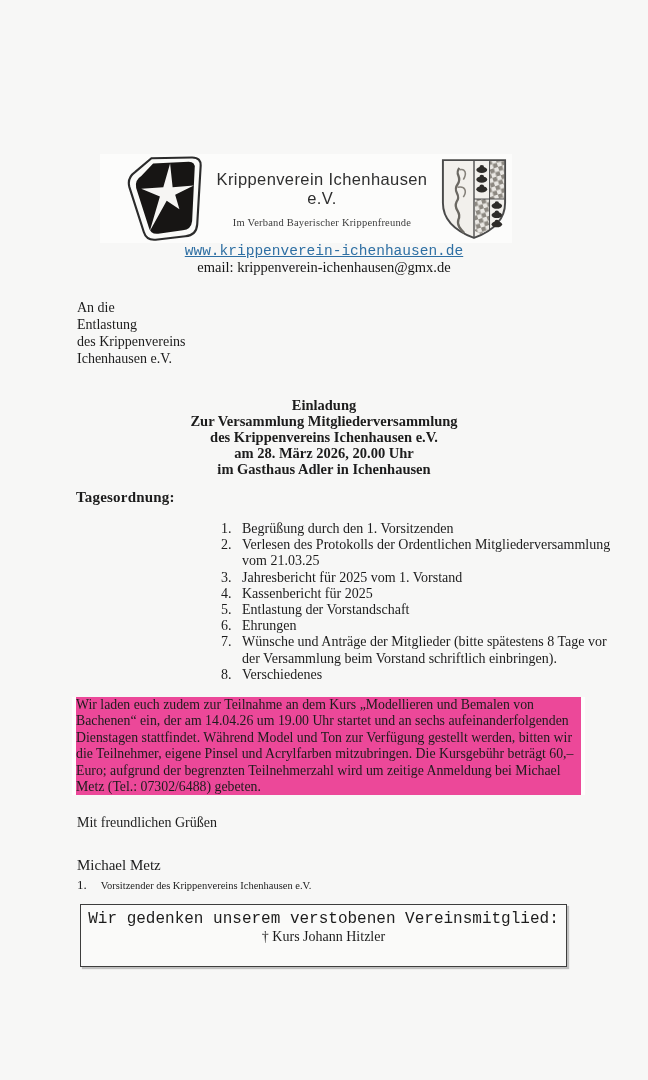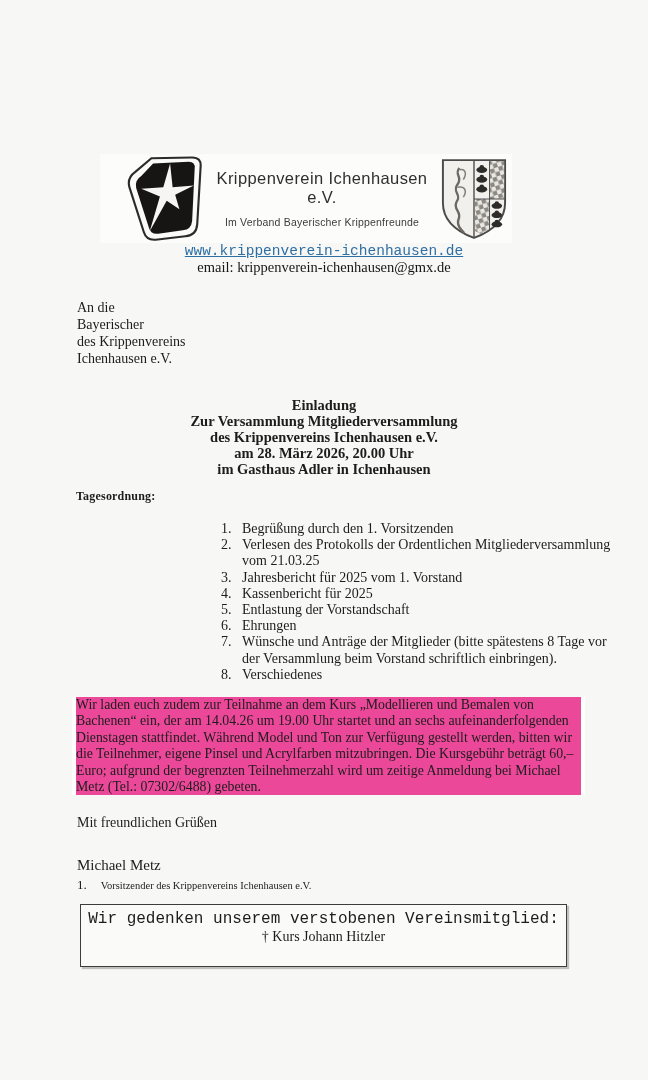--- a/index.html
+++ b/index.html
@@ -14,33 +14,33 @@
 
   
   .letterhead{
     position:absolute;left:100px;top:154px;width:412px;height:89px;
     background:#fcfcfb;
     display:flex;align-items:center;
   }
   .logo{width:78px;height:86px;margin-left:26px;flex:0 0 auto;}
   .head-text{flex:1;text-align:center;font-family:"Liberation Sans", sans-serif;}
   .org-name{font-size:16.5px;color:#2f2f2f;letter-spacing:0.4px;}
-  .org-sub{font-size:10.5px;color:#3c3c3c;margin-top:9px;letter-spacing:0.2px;}
+  .org-sub{font-size:10.5px;color:#3c3c3c;margin-top:9px;letter-spacing:0.2px;font-family:Liberation Serif, serif;}
   .crest{width:68px;height:82px;margin-right:4px;flex:0 0 auto;}
 
   .web-lines{position:absolute;left:0;top:242px;width:648px;text-align:center;line-height:16px;}
   .web-link{font-size:14.5px;text-decoration:underline;cursor:pointer;font-family:Liberation Mono, monospace;}
   .email-line{font-size:14.5px;color:#161616;}
 
   .recipient{position:absolute;left:77px;top:299px;font-size:14px;line-height:17px;}
 
   .invitation{position:absolute;left:0;top:397px;width:648px;text-align:center;
     font-weight:bold;font-size:14.5px;line-height:16px;}
 
-  .agenda-heading{position:absolute;left:76px;top:489px;font-weight:bold;font-size:12px;letter-spacing:0.2px;}
+  .agenda-heading{position:absolute;left:76px;top:489px;font-weight:bold;font-size:15px;letter-spacing:0.2px;}
 
   .agenda{position:absolute;left:221px;top:521px;width:402px;font-size:14px;line-height:16.2px;}
   .agenda-item{display:flex;}
   .agenda-num{width:21px;flex:0 0 auto;}
   .agenda-text{flex:1;}
 
   .course-par{
     position:absolute;left:76px;top:697px;width:505px;
     font-size:13.8px;line-height:16.4px;
     background:#ec4899;
@@ -112,21 +112,21 @@
 
   <div class="web-lines">
     <div>
       <span class="web-link" style="color: rgb(46, 111, 163);">www.krippenverein-ichenhausen.de</span>
     </div>
     <div class="email-line">email: krippenverein-ichenhausen@gmx.de</div>
   </div>
 
   <div class="recipient">
     <div>An die</div>
-    <div>Bayerischer</div>
+    <div>Entlastung</div>
     <div>des Krippenvereins</div>
     <div>Ichenhausen e.V.</div>
   </div>
 
   <div class="invitation">
     <div>Einladung</div>
     <div>Zur Versammlung Mitgliederversammlung</div>
     <div>des Krippenvereins Ichenhausen e.V.</div>
     <div>am 28. März 2026, 20.00 Uhr</div>
     <div>im Gasthaus Adler in Ichenhausen</div>

